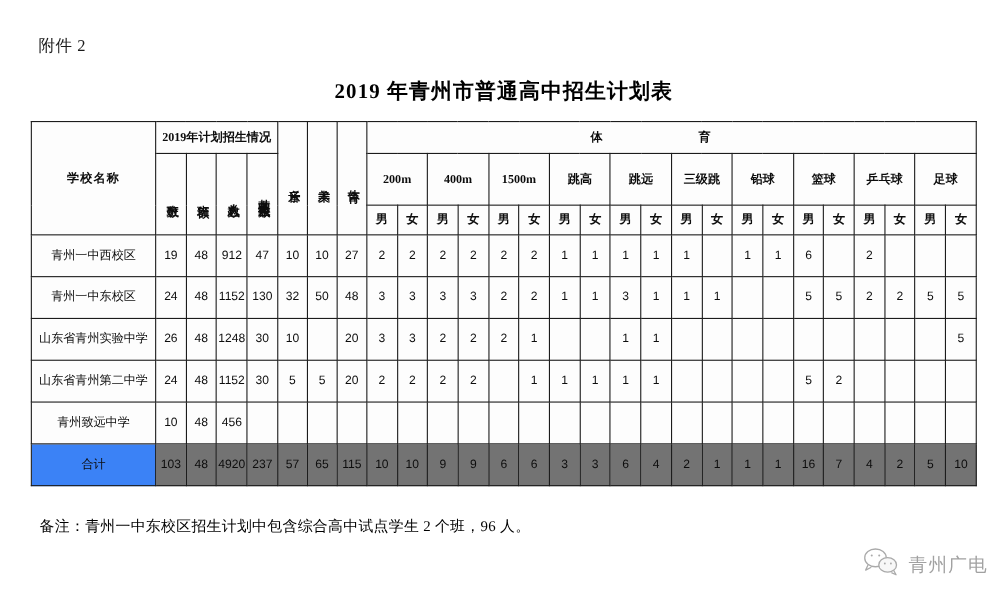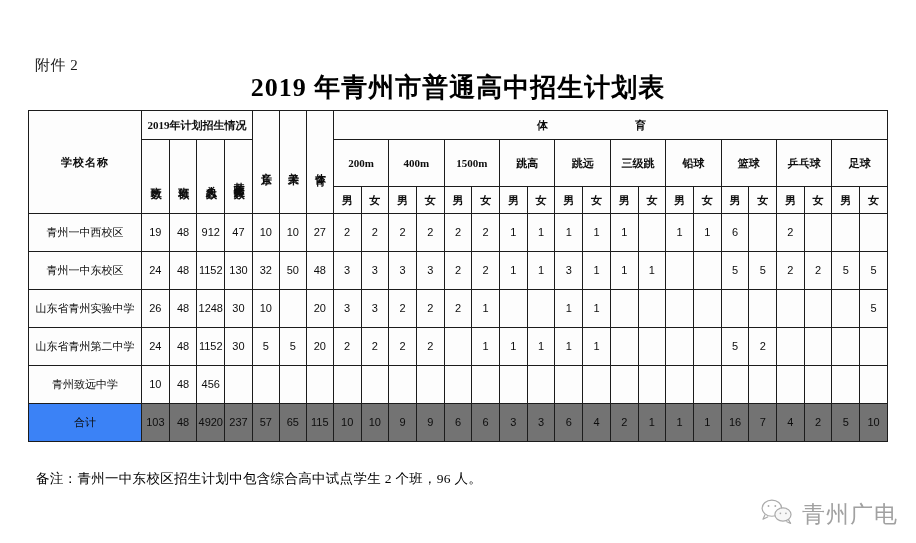--- a/index.html
+++ b/index.html
@@ -11,35 +11,35 @@
     height: 543px;
     background: #ffffff;
     font-family: "Liberation Sans", "DejaVu Sans", sans-serif;
     color: #111111;
     overflow: hidden;
     position: relative;
   }
   #attachment-label {
     position: absolute;
     left: 35px;
-    top: 56px;
+    top: 32px;
     font-size: 15px;
     font-family: "Liberation Serif", "DejaVu Serif", serif;
     color: #1a1a1a;
     letter-spacing: 0.5px;
   }
   #doc-title {
     position: absolute;
     left: 0;
     right: 0;
     top: 70px;
     text-align: center;
     font-family: "Liberation Serif", "DejaVu Serif", serif;
     font-weight: bold;
-    font-size: 26px;
+    font-size: 19px;
     letter-spacing: 1px;
     color: #000000;
   }
   #table-wrap {
     position: absolute;
     left: 28px;
     top: 110px;
     width: 860px;
   }
   table.plan {
@@ -103,21 +103,21 @@
   #watermark {
     position: absolute;
     right: 18px;
     bottom: 12px;
     display: flex;
     align-items: center;
     gap: 8px;
     opacity: 0.72;
   }
   #watermark .wm-text {
-    font-size: 23px;
+    font-size: 17px;
     color: #7d7d7d;
     font-family: "Liberation Serif", "DejaVu Serif", serif;
     letter-spacing: 1px;
   }
   .wechat-icon { width: 34px; height: 30px; }
 </style>
 </head>
 <body>
 
 <div id="attachment-label">附件 2</div>

